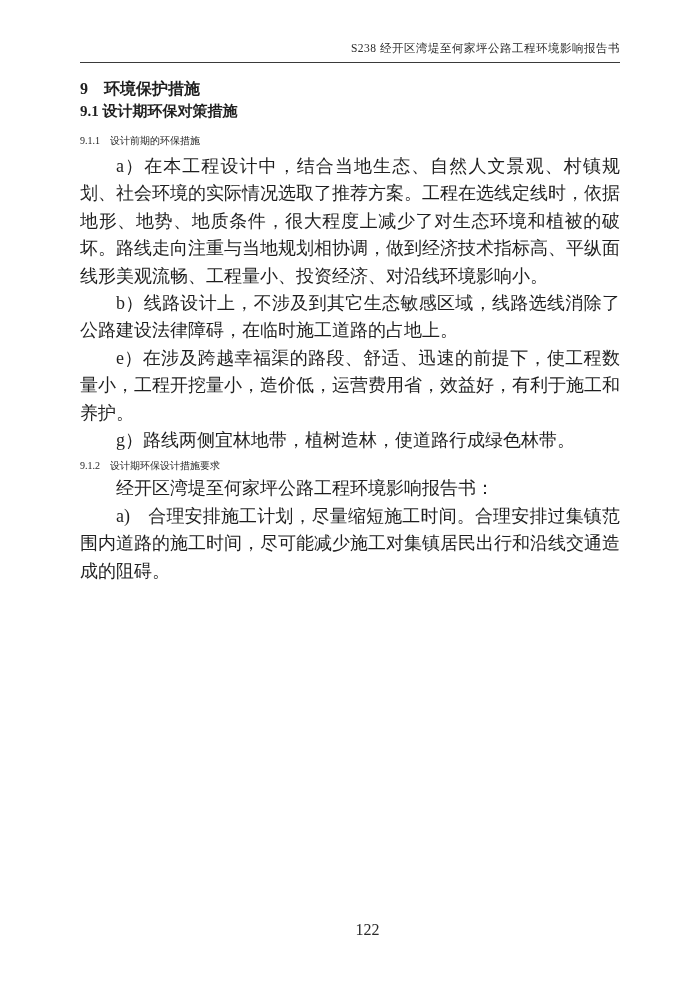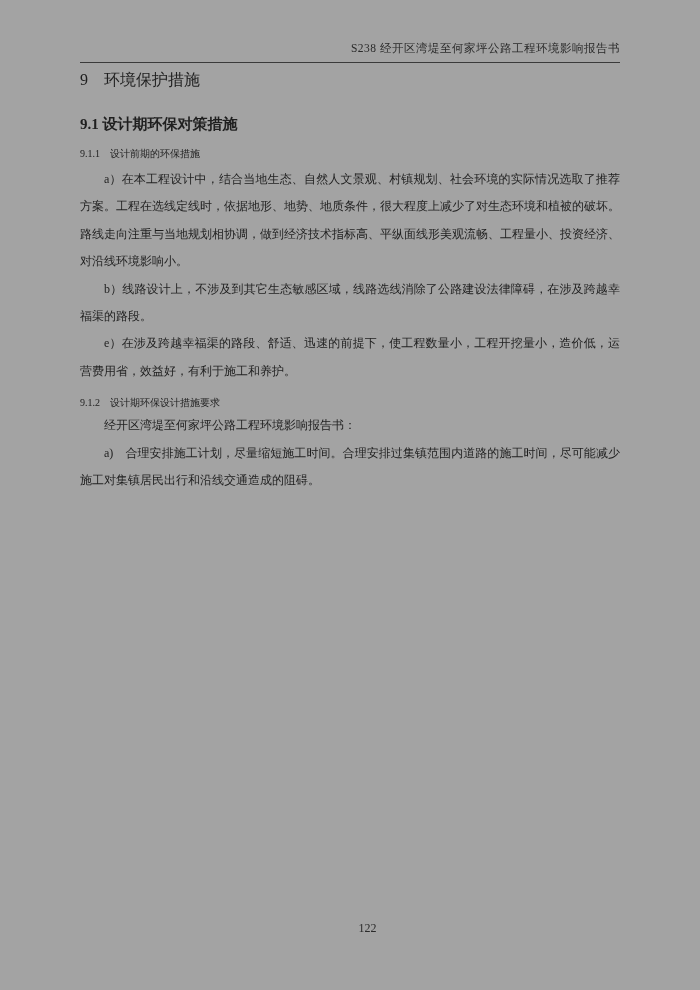--- a/index.html
+++ b/index.html
@@ -5,21 +5,21 @@
   html, body {
     margin: 0;
     padding: 0;
     background: #e8e8e8;
   }
   .page {
     position: relative;
     width: 700px;
     height: 990px;
     margin: 0 auto;
-    background: #a3a3a3;
+    background: #ffffff;
     font-family: "Liberation Serif", "DejaVu Serif", serif;
     color: #1f1f1f;
     overflow: hidden;
     box-sizing: border-box;
   }
   .margins {
     padding: 0 80px;
   }
   .running-header {
     padding-top: 42px;
@@ -28,78 +28,79 @@
     font-size: 11.5px;
     letter-spacing: 0.5px;
     color: #2a2a2a;
     border-bottom: 1.5px solid #3a3a3a;
     line-height: 13px;
   }
   .content {
     text-align: justify;
   }
   h1.doc-h1 {
-    margin: 7px 0 0 0;
+    margin: 16px 0 0 0;
     font-size: 16px;
-    font-weight: normal;
+    font-weight: bold;
     line-height: 19px;
   }
   h2.doc-h2 {
-    margin: 26px 0 0 0;
+    margin: 4px 0 0 0;
     font-size: 15px;
     font-weight: bold;
     line-height: 18px;
   }
   h3.doc-h3 {
     margin: 12px 0 0 0;
     font-size: 10px;
     font-weight: normal;
     line-height: 18px;
   }
   h3.doc-h3.second {
-    margin-top: 9px;
+    margin-top: 3px;
   }
   p.body-para {
     margin: 0;
-    font-size: 12px;
+    font-size: 18px;
     line-height: 27.4px;
     text-indent: 2em;
     text-align: justify;
   }
   p.body-para.first {
     margin-top: 3px;
   }
   .footer {
     position: absolute;
     left: 0;
     right: 0;
     top: 921px;
     text-align: center;
-    font-size: 12px;
+    font-size: 16px;
     color: #2a2a2a;
     padding-left: 35px;
   }
 </style>
 </head>
 <body>
 
 <div class="page">
   <div class="margins">
     <div class="running-header">
       <span>S238 经开区湾堤至何家坪公路工程环境影响报告书</span>
     </div>
 
     <div class="content">
       <h1 class="doc-h1">9　环境保护措施</h1>
       <h2 class="doc-h2">9.1 设计期环保对策措施</h2>
       <h3 class="doc-h3">9.1.1　设计前期的环保措施</h3>
 
       <p class="body-para first">a）在本工程设计中，结合当地生态、自然人文景观、村镇规划、社会环境的实际情况选取了推荐方案。工程在选线定线时，依据地形、地势、地质条件，很大程度上减少了对生态环境和植被的破坏。路线走向注重与当地规划相协调，做到经济技术指标高、平纵面线形美观流畅、工程量小、投资经济、对沿线环境影响小。</p>
-      <p class="body-para">b）线路设计上，不涉及到其它生态敏感区域，线路选线消除了公路建设法律障碍，在涉及跨越幸福渠的路段。</p>
+      <p class="body-para">b）线路设计上，不涉及到其它生态敏感区域，线路选线消除了公路建设法律障碍，在临时施工道路的占地上。</p>
       <p class="body-para">e）在涉及跨越幸福渠的路段、舒适、迅速的前提下，使工程数量小，工程开挖量小，造价低，运营费用省，效益好，有利于施工和养护。</p>
+      <p class="body-para">g）路线两侧宜林地带，植树造林，使道路行成绿色林带。</p>
 
       <h3 class="doc-h3 second">9.1.2　设计期环保设计措施要求</h3>
       <p class="body-para">经开区湾堤至何家坪公路工程环境影响报告书：</p>
       <p class="body-para">a)　合理安排施工计划，尽量缩短施工时间。合理安排过集镇范围内道路的施工时间，尽可能减少施工对集镇居民出行和沿线交通造成的阻碍。</p>
     </div>
   </div>
 
   <div class="footer">
     <span>122</span>
   </div>

